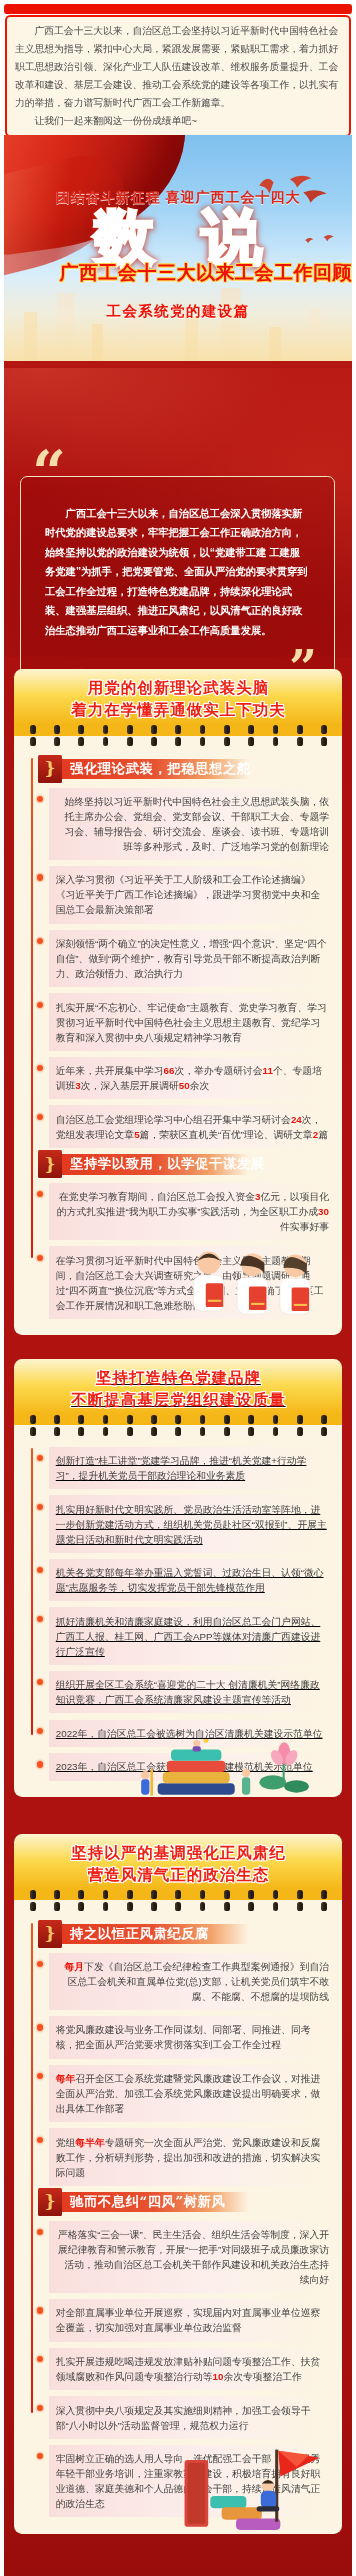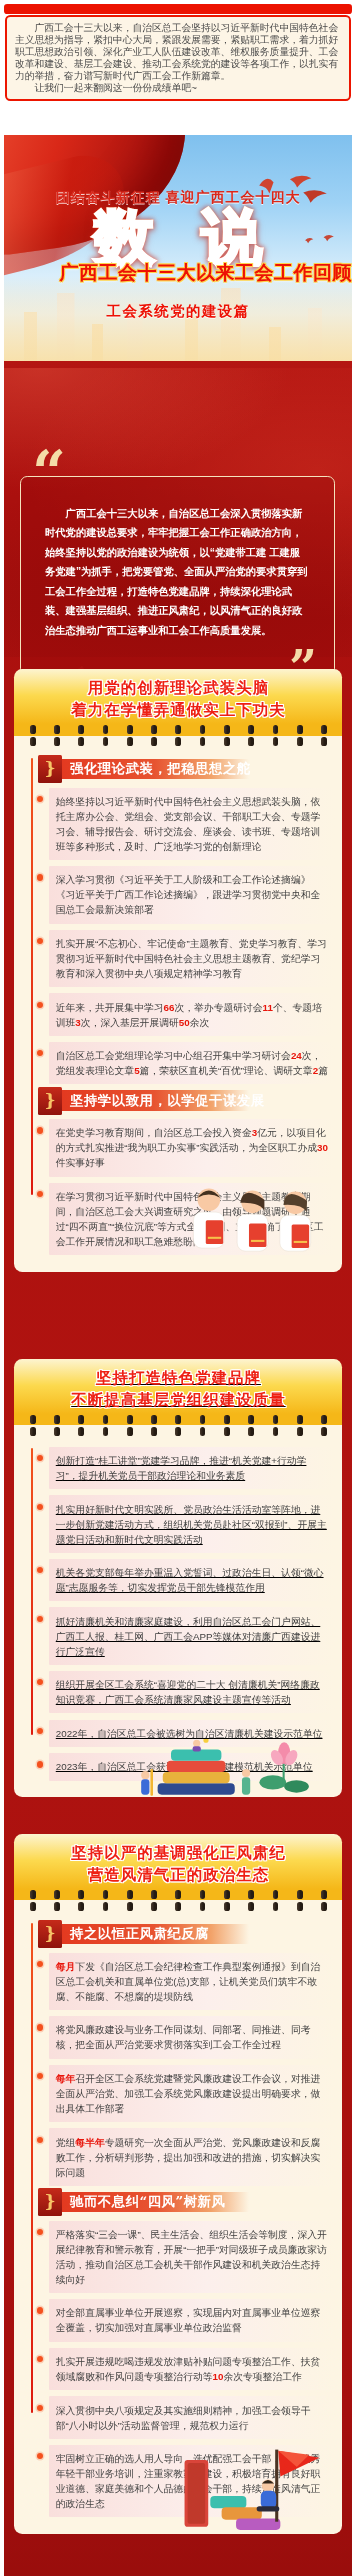--- a/index.html
+++ b/index.html
@@ -2,21 +2,21 @@
 <html style="font-size:8.2px"><head>
 <meta charset="utf-8">
 <style>
   html,body{margin:0;padding:0;background:#ffffff;}
   body{font-family:"Liberation Sans","DejaVu Sans",sans-serif;}
   #page{position:relative;width:357px;height:2792px;background:#ffffff;overflow:hidden;}
 
   
   .top-bar{position:absolute;left:4.1px;top:3.6px;width:348px;height:10.8px;background:#ec1200;border-radius:3.1px;}
   .intro-box{position:absolute;left:5.2px;top:15px;width:346px;box-sizing:border-box;border:2.1px solid #ec1500;border-radius:5.2px;background:#fdf5e6;padding:4.6px 7.7px 5.2px;}
-  .intro-box p{margin:0;text-indent:2em;font-size:9.8px;line-height:12px;color:#4a4a4a;}
+  .intro-box p{margin:0;text-indent:2em;font-size:9.8px;line-height:18px;color:#4a4a4a;}
 
   
   .poster{position:absolute;left:4.1px;top:135px;width:348px;height:2589px;background:linear-gradient(180deg,#c32019 0%,#ab100e 14%,#b01310 55%,#a50f0e 88%,#8f0c0a 100%);overflow:hidden;}
 
   
   .sky{position:absolute;left:0;top:0;width:100%;height:226px;background:linear-gradient(180deg,#7fc0ee 0%,#9ed2f5 30%,#d9eefb 62%,#f3ead2 100%);overflow:hidden;}
   .flag-swoosh{position:absolute;left:-36px;top:-46px;width:222px;height:155px;background:linear-gradient(118deg,#f05538 0%,#d92818 40%,#a30f0c 78%,#7e0a08 100%);border-radius:0 30% 90% 20%/0 40% 100% 30%;transform:rotate(-8deg);box-shadow:inset -18.5px -14.4px 36px rgba(110,0,0,.55),inset 12.4px 7.2px 26px rgba(255,150,110,.35);}
   .flag-swoosh2{position:absolute;left:-46px;top:31px;width:170px;height:98px;background:linear-gradient(115deg,rgba(255,120,85,.75),rgba(200,25,12,.65) 60%,rgba(140,8,6,0));border-radius:0 40% 100% 10%/0 60% 100% 20%;transform:rotate(-14deg);}
   .birds{position:absolute;right:21.6px;top:35px;width:77px;height:41px;}
   .birds-sm{position:absolute;right:13.4px;top:97px;width:36px;height:15.5px;}
@@ -66,21 +66,21 @@
   .staple::before,.staple::after{content:'';position:absolute;left:0;width:5.7px;background:linear-gradient(90deg,#4a3b2e,#241b13 60%);border-radius:2.6px;}
   .staple::before{top:1px;height:8.8px;}
   .staple::after{bottom:1.5px;height:8.8px;}
   .card-body{position:relative;background:#fdf5e3;border-radius:0 0 8.2px 8.2px;padding:9.3px 7.2px 10.3px 8.2px;}
   .tl-line{position:absolute;left:17px;top:10.3px;bottom:77px;width:1.5px;border-radius:1px;background:linear-gradient(180deg,#f2541d,#dd1a0e);}
   .card-2 .tl-line{bottom:62px;}
   .card-3 .tl-line{bottom:121px;}
 
   .ribbon{position:relative;margin:2.1px 0 8.2px 15.5px;width:211px;height:20.6px;display:flex;align-items:center;padding-left:32px;box-sizing:border-box;
     background:linear-gradient(90deg,#e2331c 0%,#e75330 55%,#f2a269 82%,rgba(253,240,230,0) 100%);}
-  .ribbon + .bullet{margin-top:0;}
+  .ribbon + .bullet{margin-top:0;text-align:right;}
   .bookmark{position:absolute;left:0;top:-3.6px;bottom:-3.6px;width:24px;background:linear-gradient(180deg,#c52a1a 0%,#8f130c 100%);border-radius:1.5px;display:flex;align-items:center;justify-content:center;}
   .brace{color:#f7c568;font-size:17.5px;font-weight:700;font-family:"DejaVu Serif",serif;line-height:1;}
   .ribbon-label{color:#ffffff;font-size:13.4px;font-weight:900;font-family:"DejaVu Serif","Liberation Serif",serif;letter-spacing:0.5px;white-space:nowrap;}
 
   .bullet{position:relative;margin:0 0 6.2px 26px;padding:6.2px 6.2px 6.2px 7.2px;border-radius:1px;
     background:linear-gradient(90deg,#f9dfdc 0%,#fcefec 55%,rgba(253,240,236,0) 100%);}
   .bullet-text{font-size:9.8px;line-height:15px;color:#3f3f3f;}
   .bullet::before{content:'';position:absolute;left:-12px;top:8.2px;width:6.2px;height:6.2px;border-radius:50%;background:#f4511e;box-shadow:0 0 0 1.5px rgba(244,81,30,.22);}
   .hl{color:#e8150b;font-weight:700;}
 
@@ -159,20 +159,21 @@
         <div class="tl-line"></div>
         <div class="card-sections">
             <div class="ribbon">
               <span class="bookmark">
                 <span class="brace">}</span>
               </span>
               <span class="ribbon-label">强化理论武装，把稳思想之舵</span>
             </div>
             <div class="bullet"><span class="bullet-text"><span>始终坚持以习近平新时代中国特色社会主义思想武装头脑，依托主席办公会、党组会、党支部会议、干部职工大会、专题学习会、辅导报告会、研讨交流会、座谈会、读书班、专题培训班等多种形式，及时、广泛地学习党的创新理论</span></span></div>
             <div class="bullet"><span class="bullet-text"><span>深入学习贯彻《习近平关于工人阶级和工会工作论述摘编》《习近平关于广西工作论述摘编》，跟进学习贯彻党中央和全国总工会最新决策部署</span></span></div>
+            <div class="bullet"><span class="bullet-text"><span>深刻领悟“两个确立”的决定性意义，增强“四个意识”、坚定“四个自信”、做到“两个维护”，教育引导党员干部不断提高政治判断力、政治领悟力、政治执行力</span></span></div>
             <div class="bullet"><span class="bullet-text"><span>扎实开展“不忘初心、牢记使命”主题教育、党史学习教育、学习贯彻习近平新时代中国特色社会主义思想主题教育、党纪学习教育和深入贯彻中央八项规定精神学习教育</span></span></div>
             <div class="bullet"><span class="bullet-text"><span>近年来，共开展集中学习</span><span class="hl">66</span><span>次，举办专题研讨会</span><span class="hl">11</span><span>个、专题培训班</span><span class="hl">3</span><span>次，深入基层开展调研</span><span class="hl">50</span><span>余次</span></span></div>
             <div class="bullet"><span class="bullet-text"><span>自治区总工会党组理论学习中心组召开集中学习研讨会</span><span class="hl">24</span><span>次，党组发表理论文章</span><span class="hl">5</span><span>篇，荣获区直机关“百优”理论、调研文章</span><span class="hl">2</span><span>篇</span></span></div>
             <div class="ribbon">
               <span class="bookmark">
                 <span class="brace">}</span>
               </span>
               <span class="ribbon-label">坚持学以致用，以学促干谋发展</span>
             </div>
             <div class="bullet"><span class="bullet-text"><span>在党史学习教育期间，自治区总工会投入资金</span><span class="hl">3</span><span>亿元，以项目化的方式扎实推进“我为职工办实事”实践活动，为全区职工办成</span><span class="hl">30</span><span>件实事好事</span></span></div>

